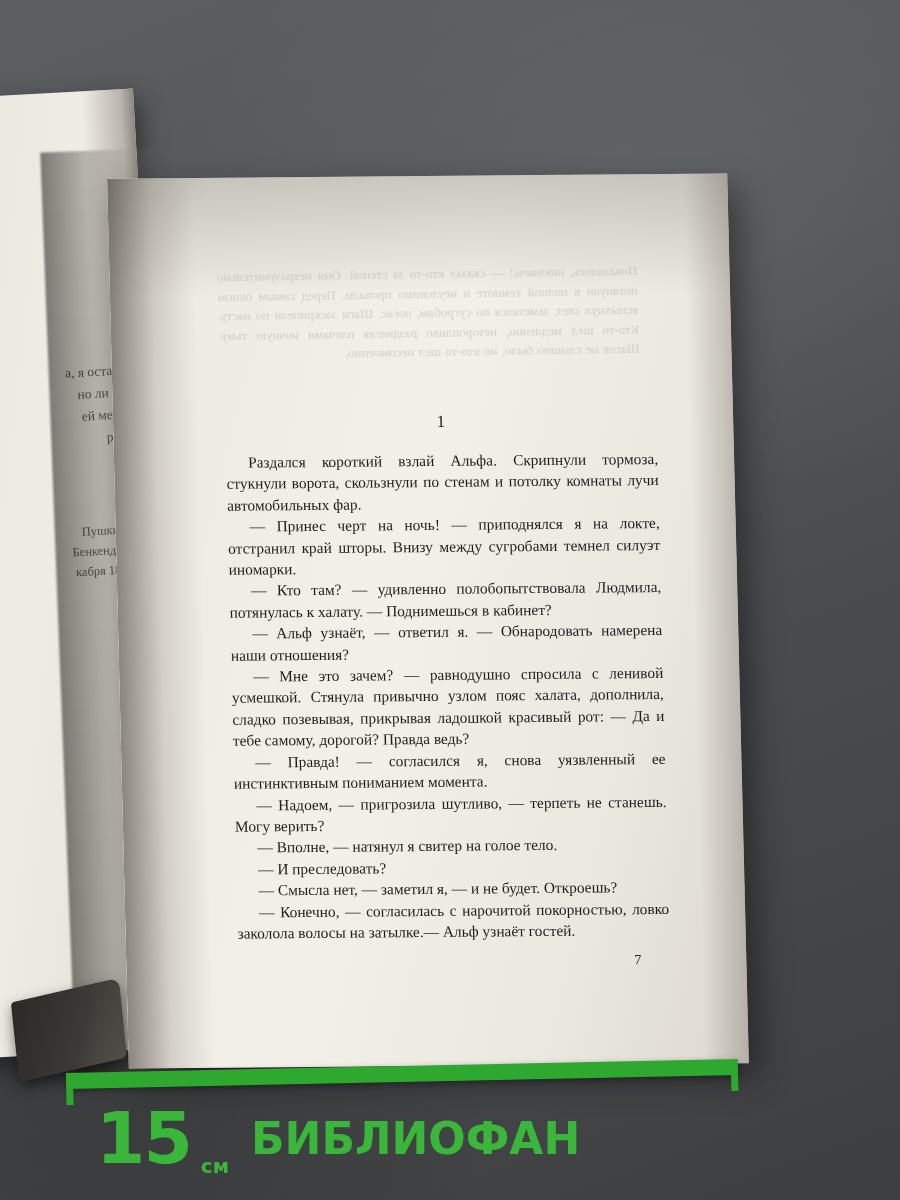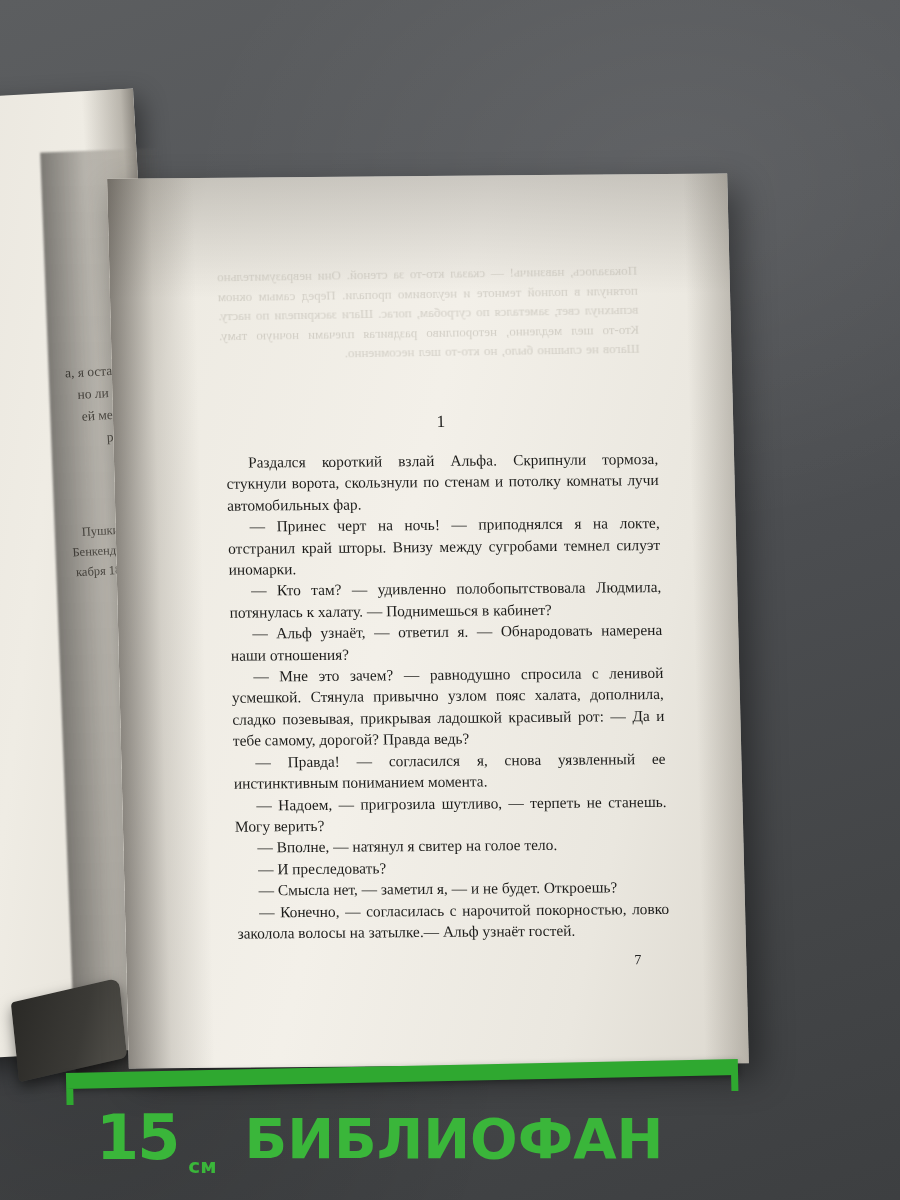--- a/index.html
+++ b/index.html
@@ -189,21 +189,21 @@
     top: 1090px;
     width: 740px;
     height: 96px;
     display: flex;
     align-items: center;
     gap: 16px;
   }
   #size-label {
     font-family: "DejaVu Sans", sans-serif;
     font-weight: bold;
-    font-size: 62px;
+    font-size: 71px;
     color: #3ab63a;
     letter-spacing: -2px;
     line-height: 1;
     text-align: center;
   }
   #size-unit {
     font-family: "DejaVu Sans", sans-serif;
     font-weight: bold;
     font-size: 20px;
     color: #3ab63a;
@@ -217,24 +217,24 @@
     height: 62px;
     position: relative;
   }
   #logo-mark .book-glyph {
     position: absolute;
     inset: 0;
   }
   #logo-text {
     font-family: "DejaVu Sans", sans-serif;
     font-weight: bold;
-    font-size: 56px;
+    font-size: 44px;
     color: #3ab63a;
     letter-spacing: 0px;
-    margin-left: 12px;
+    margin-left: 6px;
   }
 </style>
 </head>
 <body>
 
 <div id="scene">
 
   <div id="desk-sheen"></div>
 
   <div id="left-page">

